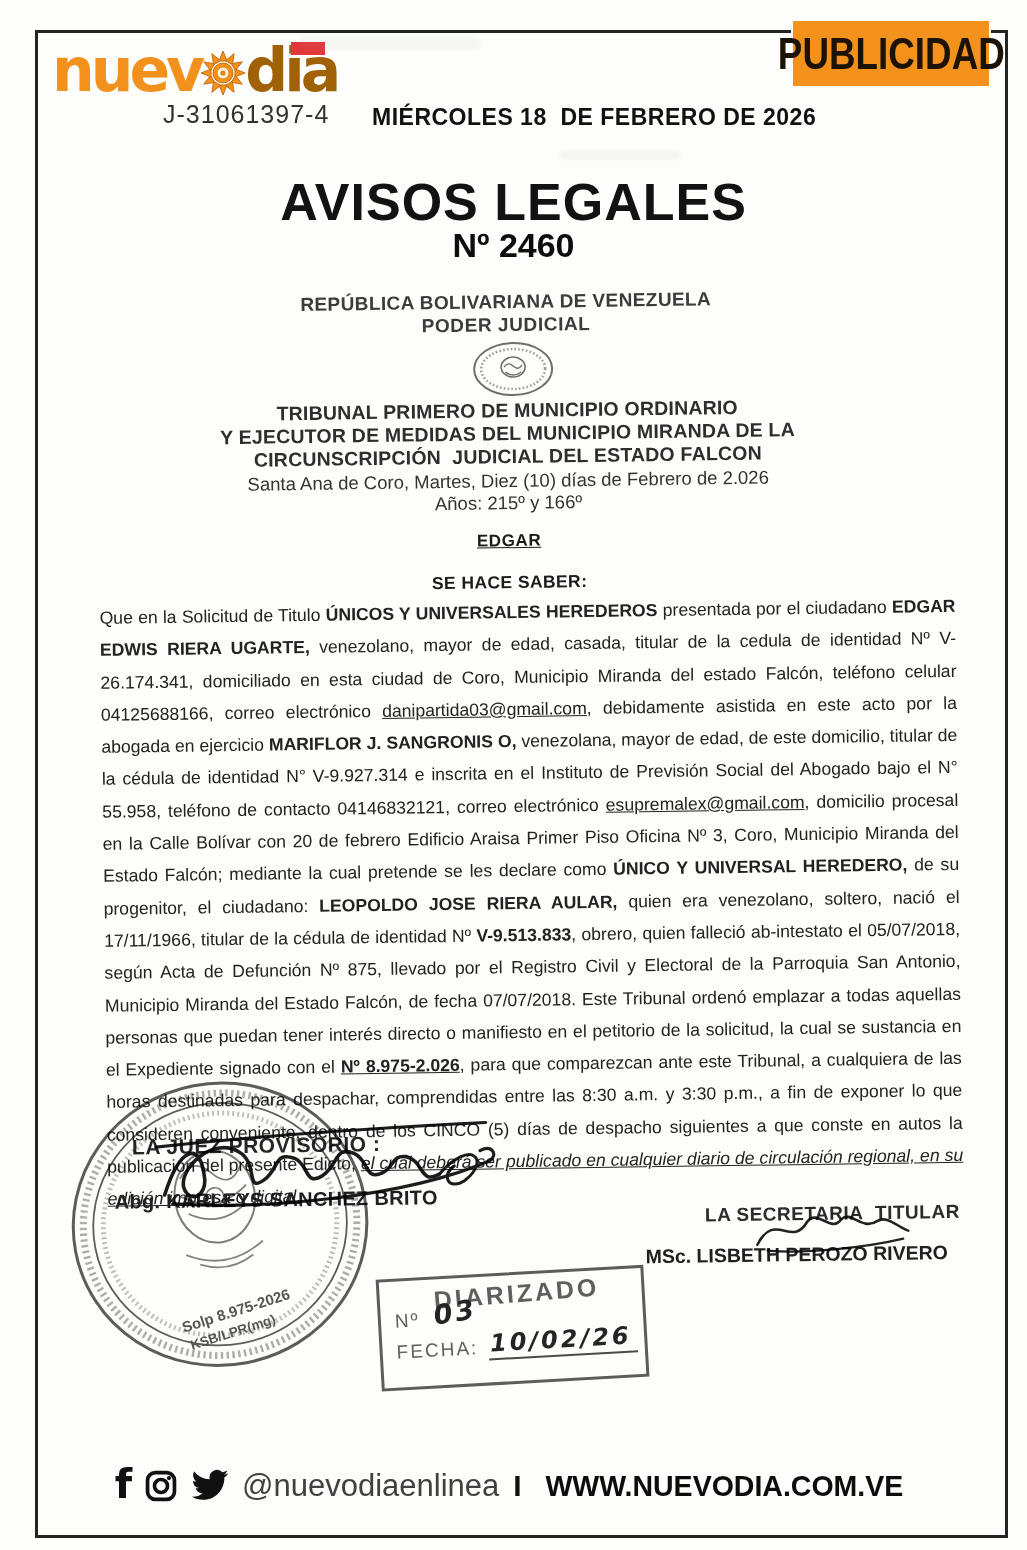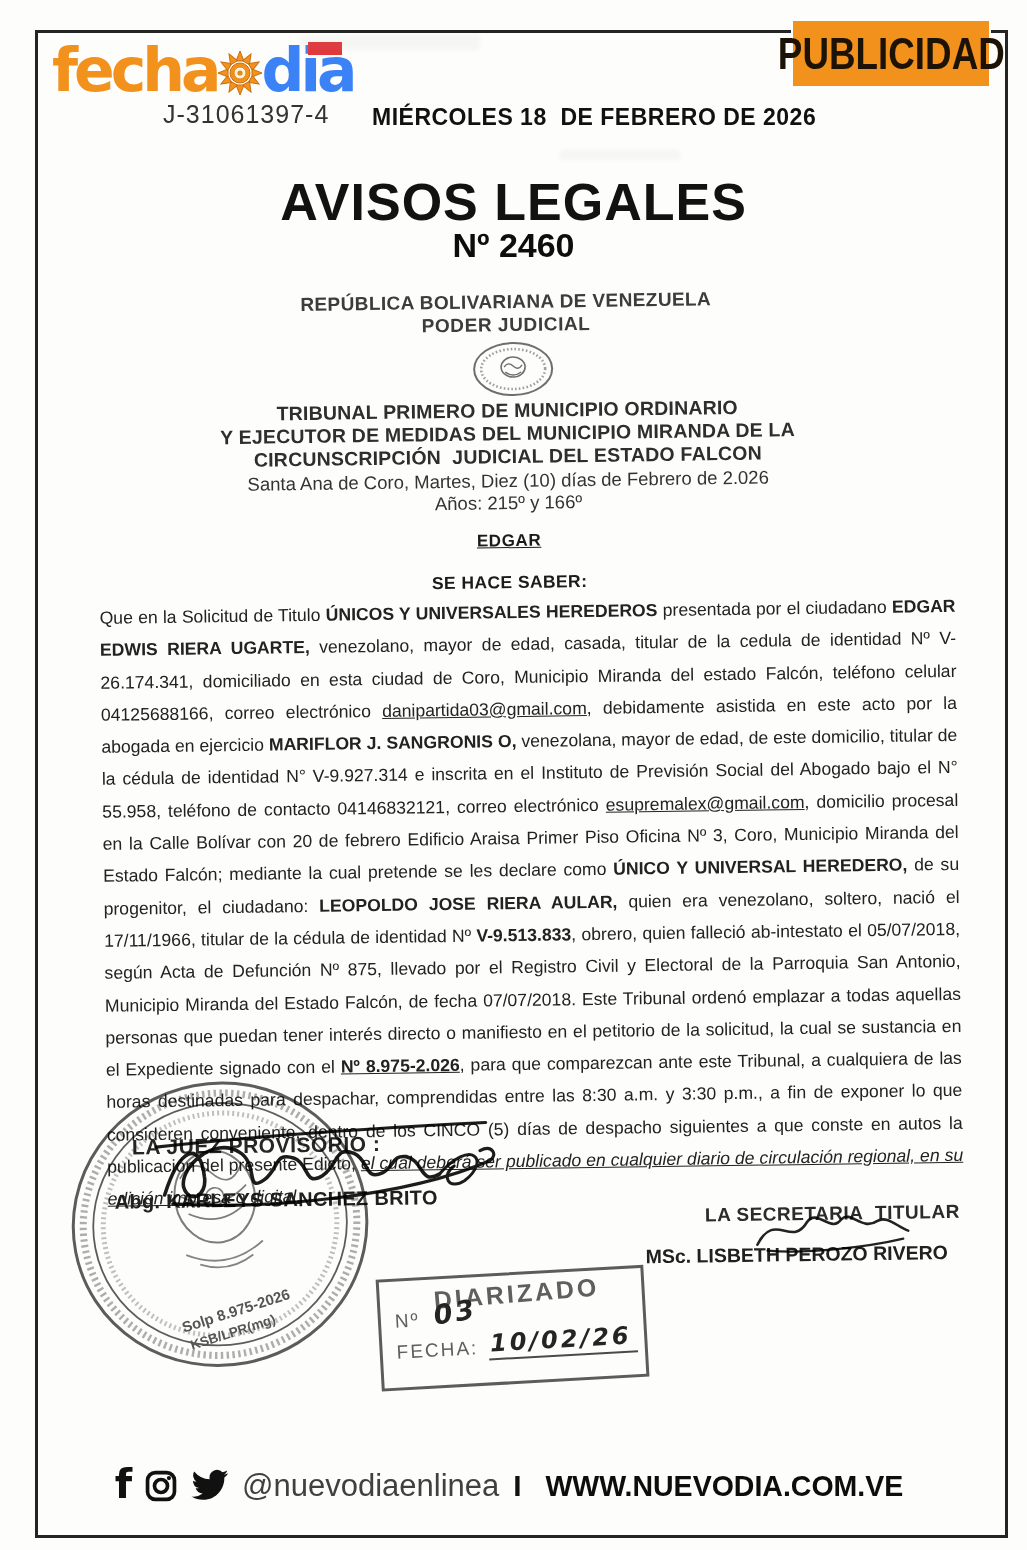--- a/index.html
+++ b/index.html
@@ -17,21 +17,21 @@
     box-shadow:0 0 0 2px #fdfdfb;
   }
   .pub-badge span{
     font-weight:bold;font-size:40px;letter-spacing:0px;color:#1d1206;
     transform:scaleY(1.12) scaleX(.92);
   }
   
   .logo{position:absolute;left:52px;top:38px;display:flex;align-items:center;height:64px;}
   .logo .word{font-family:"DejaVu Sans",sans-serif;font-weight:bold;font-size:60px;letter-spacing:-4px;line-height:1;}
   .logo .w1{color:var(--orange,#F2921D);}
-  .logo .w2{color:#3b82f6;position:relative;}
+  .logo .w2{color:#a16207;position:relative;}
   .logo .accent{position:absolute;left:46px;top:2px;width:34px;height:13px;background:var(--red,#E2373B);}
   .logo .sun{width:52px;height:52px;margin:6px -4px 0 -4px;}
   .rif{position:absolute;left:163px;top:100px;font-size:25px;font-weight:normal;color:#333;letter-spacing:1px;}
   .edition-date{position:absolute;left:372px;top:104px;font-size:23px;font-weight:bold;color:#111;letter-spacing:.5px;}
   
   .mast-title{position:absolute;left:0;top:172px;width:1027px;text-align:center;
     font-weight:bold;font-size:52px;letter-spacing:1px;color:#121212;}
   .mast-num{position:absolute;left:0;top:226px;width:1027px;text-align:center;
     font-weight:bold;font-size:34px;color:#0d0d0d;}
   
@@ -88,21 +88,21 @@
   .ghost{position:absolute;background:#9a9a9a;opacity:.07;filter:blur(2px);}
 </style>
 </head>
 <body>
 
 <div id="canvas">
 
   <div class="frame"></div>
 
   <div class="logo">
-    <span class="word w1">fecha</span>
+    <span class="word w1">nuev</span>
     <svg class="sun" viewBox="0 0 52 52">
       <g fill="#F2921D" stroke="#c96f10" stroke-width="1">
         <g id="rays">
             <path d="M26 4 L30 14 L22 14 Z" transform="rotate(0 26 26)"></path>
             <path d="M26 4 L30 14 L22 14 Z" transform="rotate(30 26 26)"></path>
             <path d="M26 4 L30 14 L22 14 Z" transform="rotate(60 26 26)"></path>
             <path d="M26 4 L30 14 L22 14 Z" transform="rotate(90 26 26)"></path>
             <path d="M26 4 L30 14 L22 14 Z" transform="rotate(120 26 26)"></path>
             <path d="M26 4 L30 14 L22 14 Z" transform="rotate(150 26 26)"></path>
             <path d="M26 4 L30 14 L22 14 Z" transform="rotate(180 26 26)"></path>

